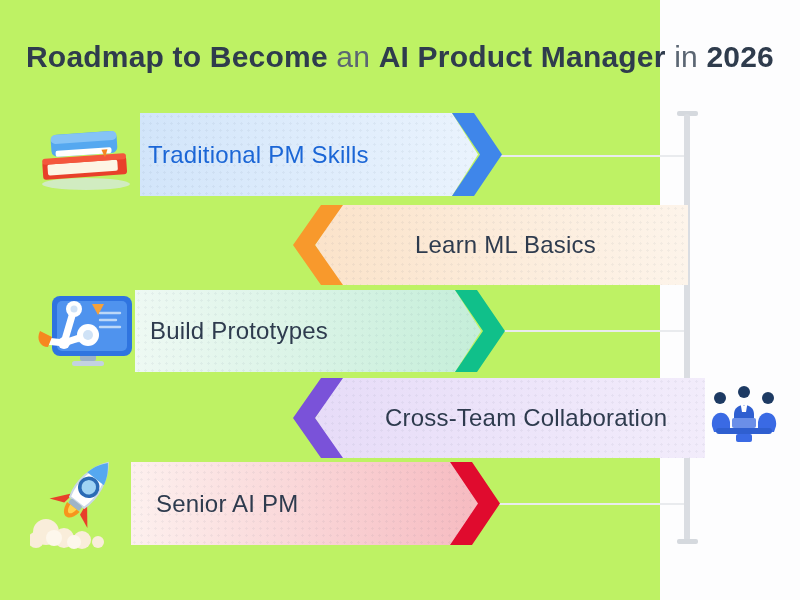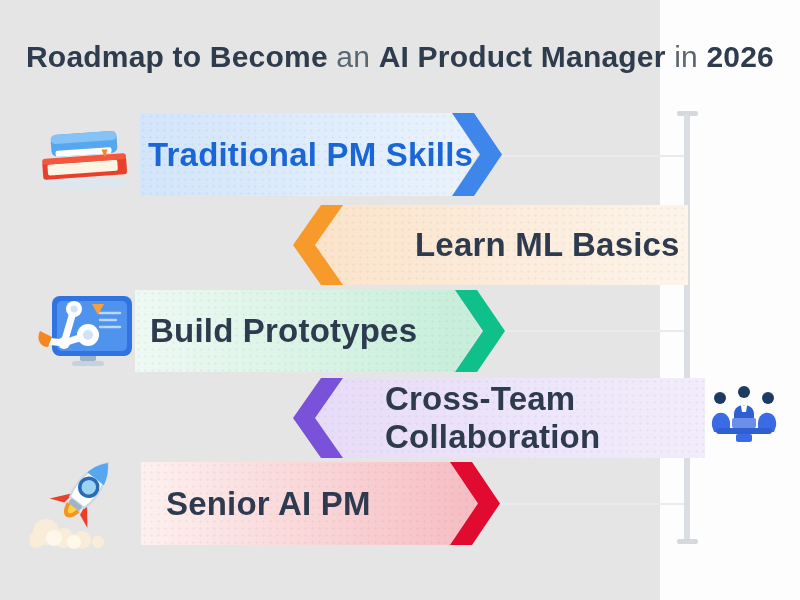--- a/index.html
+++ b/index.html
@@ -1,21 +1,21 @@
 <!DOCTYPE html>
 <html><head>
 <meta charset="utf-8">
 <style>
   html,body{margin:0;padding:0;}
   body{
     width:800px;height:600px;overflow:hidden;
     font-family:"Liberation Sans", sans-serif;
     background:#fdfdfe;
   }
-  .canvas{position:relative;width:660px;height:600px;background:#e5e5e5;}
+  .canvas{position:relative;width:660px;height:600px;background:#bef264;}
 
   
   .title{
     position:absolute;left:0;top:38px;width:800px;margin:0;
     text-align:center;font-size:30px;line-height:38px;
     color:#2f3c4d;font-weight:700;letter-spacing:.2px;
   }
   .title .seg{white-space:pre;}
   .title .seg.normal{font-weight:400;color:#5b6673;}
 
@@ -43,21 +43,21 @@
     background-image:radial-gradient(circle, rgba(40,60,90,.05) 1px, transparent 1.2px);
     background-size:7px 7px;pointer-events:none;
   }
   .dir-right .band{clip-path:polygon(0 0, calc(100% - 26px) 0, 100% 50%, calc(100% - 26px) 100%, 0 100%);}
   .dir-left  .band{clip-path:polygon(26px 0, 100% 0, 100% 100%, 26px 100%, 0 50%);}
   .chev{position:absolute;top:0;height:100%;background:var(--accent);}
   .dir-right .chev{clip-path:polygon(0 0, 22px 0, 100% 50%, 22px 100%, 0 100%, calc(100% - 22px) 50%);}
   .dir-left  .chev{clip-path:polygon(100% 0, calc(100% - 22px) 0, 0 50%, calc(100% - 22px) 100%, 100% 100%, 22px 50%);}
   .label{
     position:relative;z-index:2;
-    font-size:33px;font-weight:700;color:var(--label-color);letter-spacing:.2px;
+    font-size:24px;font-weight:400;color:var(--label-color);letter-spacing:.2px;
   }
 
   .row1{top:113px;height:83px;}
   .row1 .band{left:140px;width:338px;}
   .row1 .chev{left:452px;width:50px;}
   .row1 .label{margin-left:8px;}
 
   .row2{top:205px;height:80px;}
   .row2 .band{left:315px;width:373px;}
   .row2 .chev{left:293px;width:50px;}
@@ -67,21 +67,21 @@
   .row3 .band{left:135px;width:346px;}
   .row3 .chev{left:455px;width:50px;}
   .row3 .label{margin-left:15px;}
 
   .row4{top:378px;height:80px;}
   .row4 .band{left:315px;width:390px;}
   .row4 .chev{left:293px;width:50px;}
   .row4 .label{margin-left:70px;}
 
   .row5{top:462px;height:83px;}
-  .row5 .band{left:141px;width:353px;}
+  .row5 .band{left:131px;width:353px;}
   .row5 .chev{left:450px;width:50px;}
   .row5 .label{margin-left:25px;}
 
   
   .icon{position:absolute;z-index:3;}
   .icon-books{left:30px;top:118px;}
   .icon-board{left:36px;top:293px;}
   .icon-people{left:708px;top:382px;}
   .icon-rocket{left:30px;top:450px;}
 </style>

